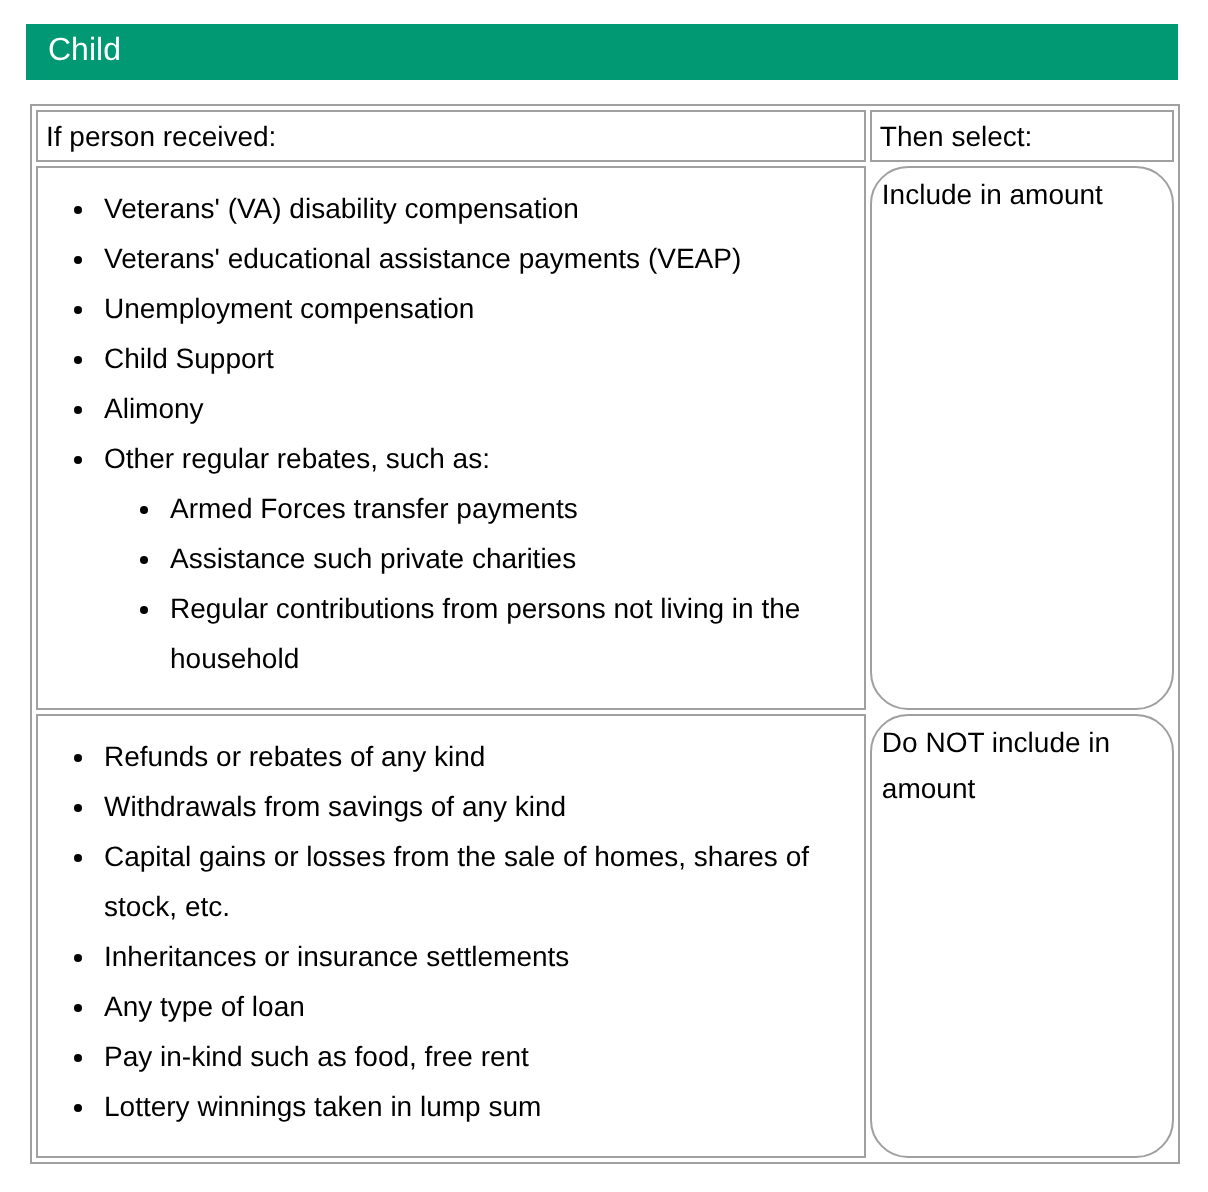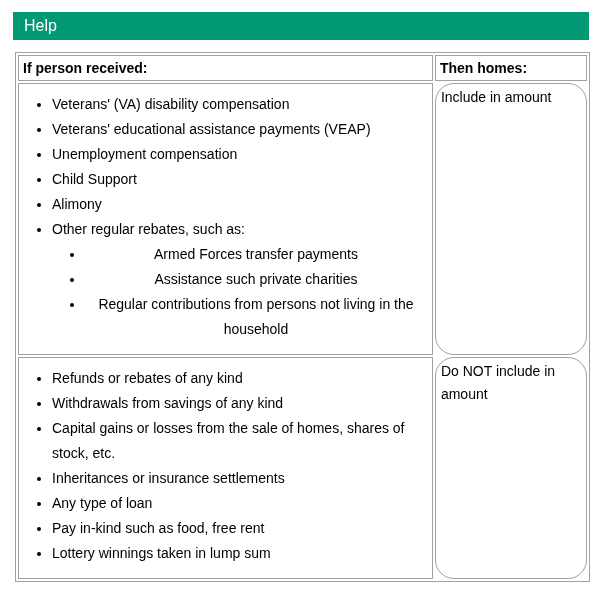--- a/index.html
+++ b/index.html
@@ -40,66 +40,65 @@
   table.help-table th,
   table.help-table td {
     border: 1px solid #a0a0a0;
     vertical-align: top;
     text-align: left;
     font-size: 14px;
     padding: 2px 5px;
     background: #ffffff;
   }
   table.help-table th {
-    font-weight: bold;
+    font-weight: normal;
     padding: 4px 4px;
   }
   .col-received { width: 412px; }
   .col-then { width: 151px; }
   ul.main-list {
     margin: 6px 0 10px 0;
     padding-left: 28px;
     list-style-type: disc;
   }
   ul.main-list li {
     line-height: 25px;
   }
   ul.nested-list {
     margin: 0;
     padding-left: 33px;
     list-style-type: disc;
-    text-align: center;
   }
   ul.nested-list li {
     line-height: 25px;
   }
   td.then-cell {
     padding-top: 5px;
     line-height: 23px;
     border-radius: 19px;
   }
 </style>
 </head>
 <body>
 
 <div class="page">
 
   <div class="title-bar">
-    <span>Help</span>
+    <span>Child</span>
   </div>
 
   <table class="help-table">
     <colgroup>
       <col class="col-received">
       <col class="col-then">
     </colgroup>
     <thead>
       <tr>
         <th>If person received:</th>
-        <th>Then homes:</th>
+        <th>Then select:</th>
       </tr>
     </thead>
     <tbody>
       <tr>
         <td>
           <ul class="main-list">
             <li>Veterans' (VA) disability compensation</li>
             <li>Veterans' educational assistance payments (VEAP)</li>
             <li>Unemployment compensation</li>
             <li>Child Support</li>

